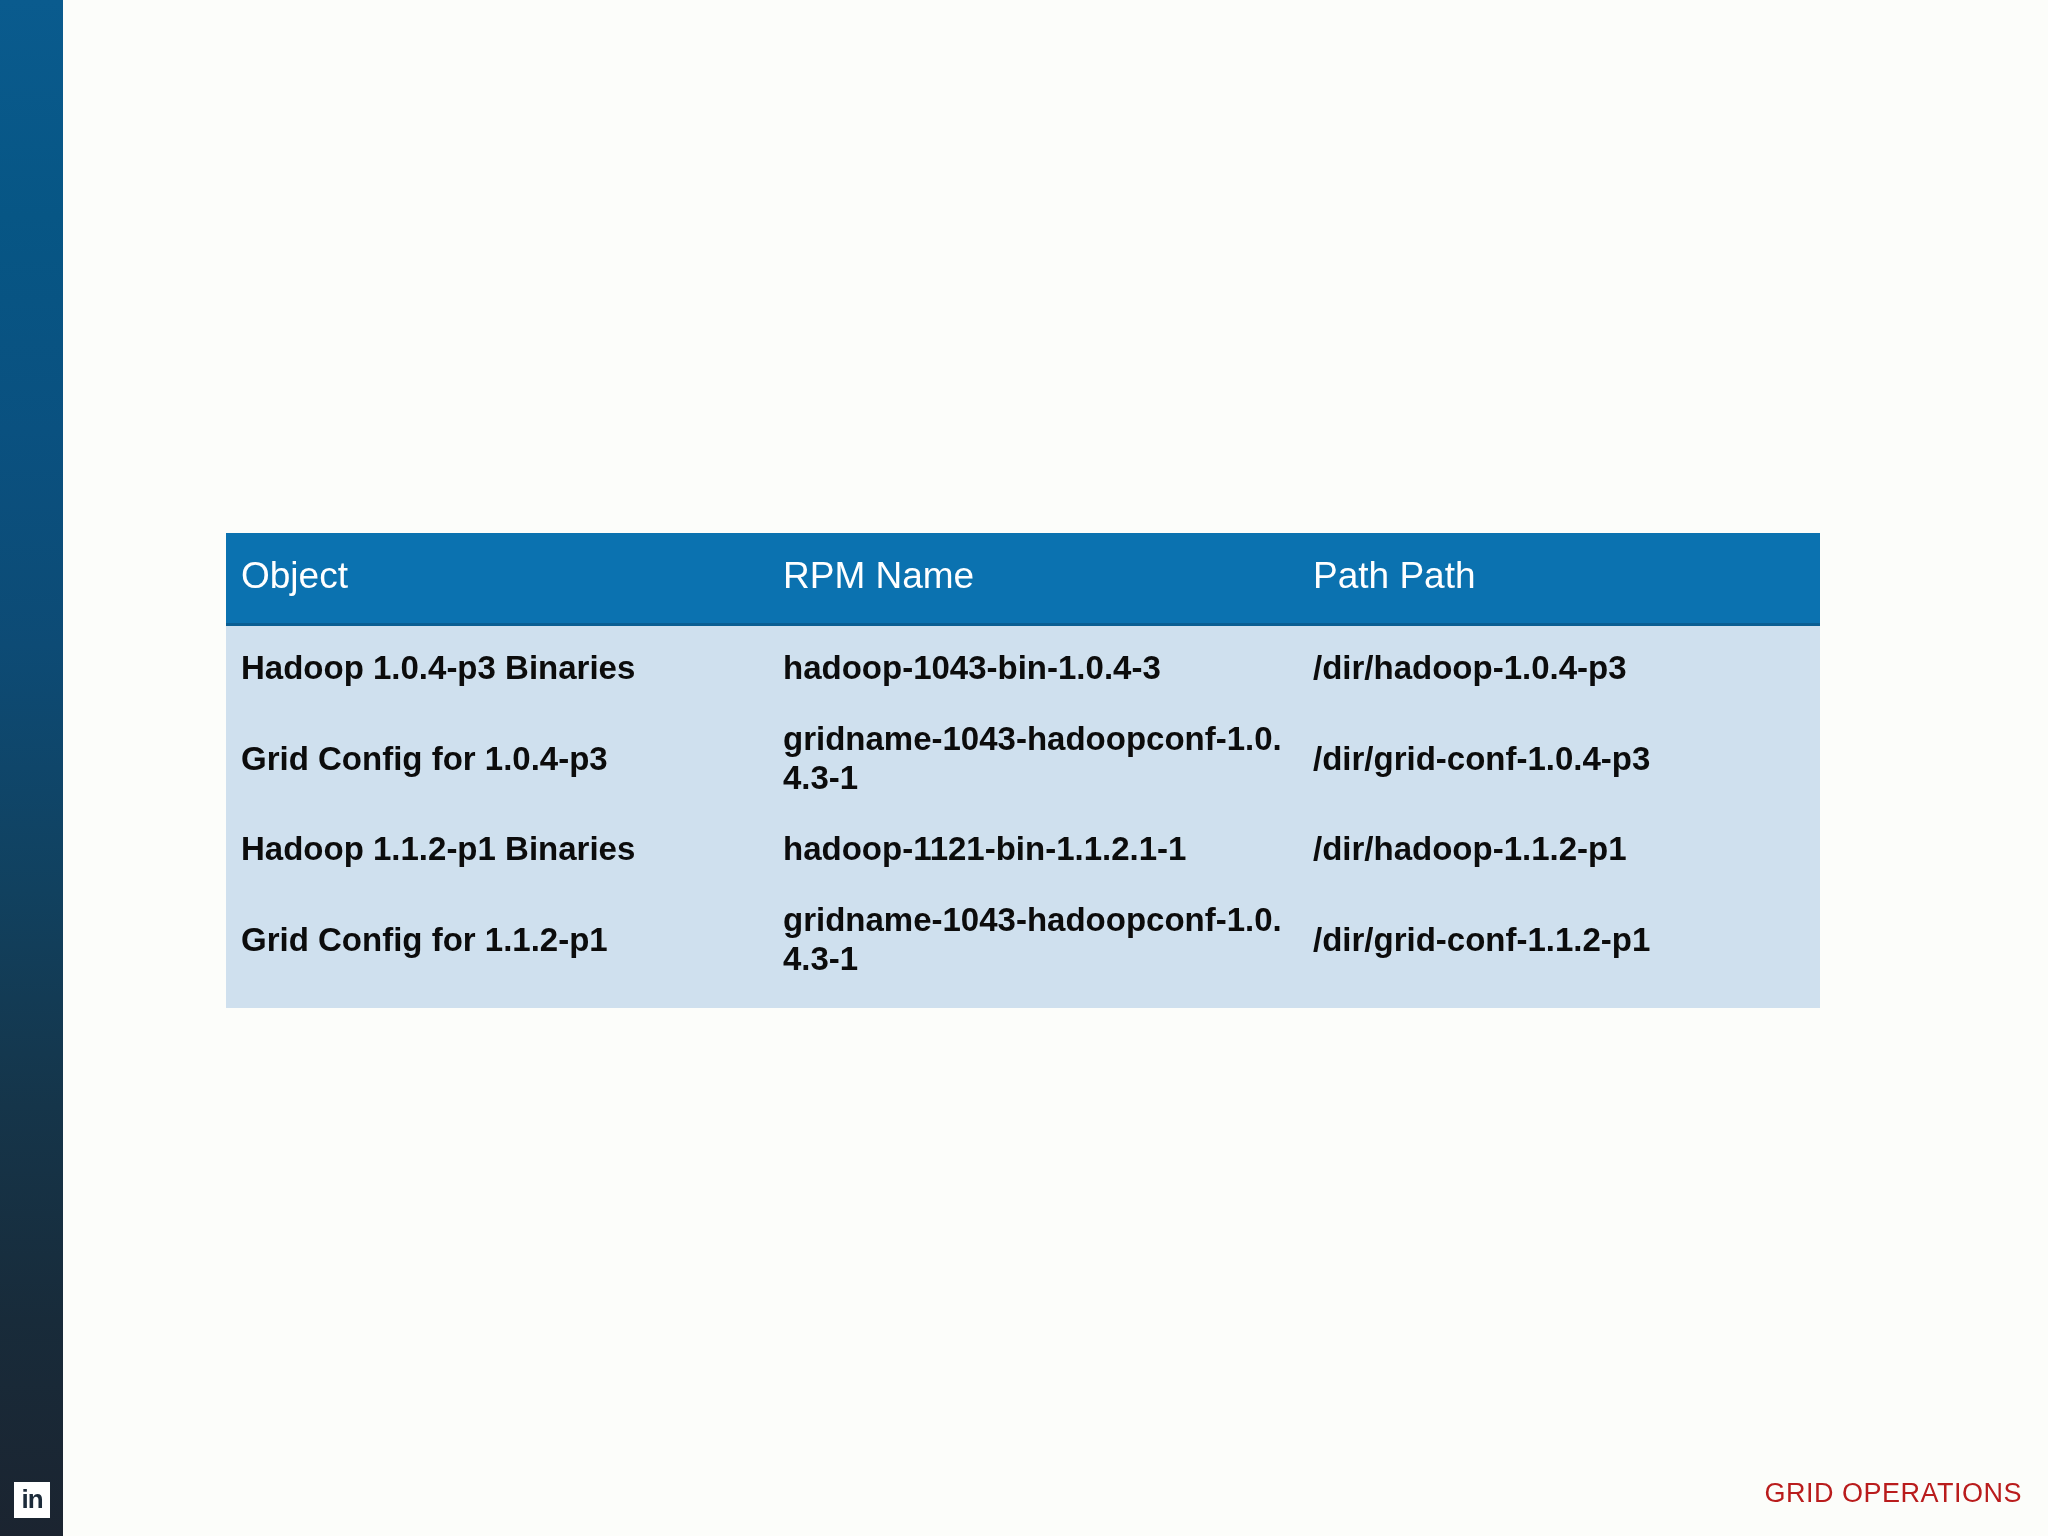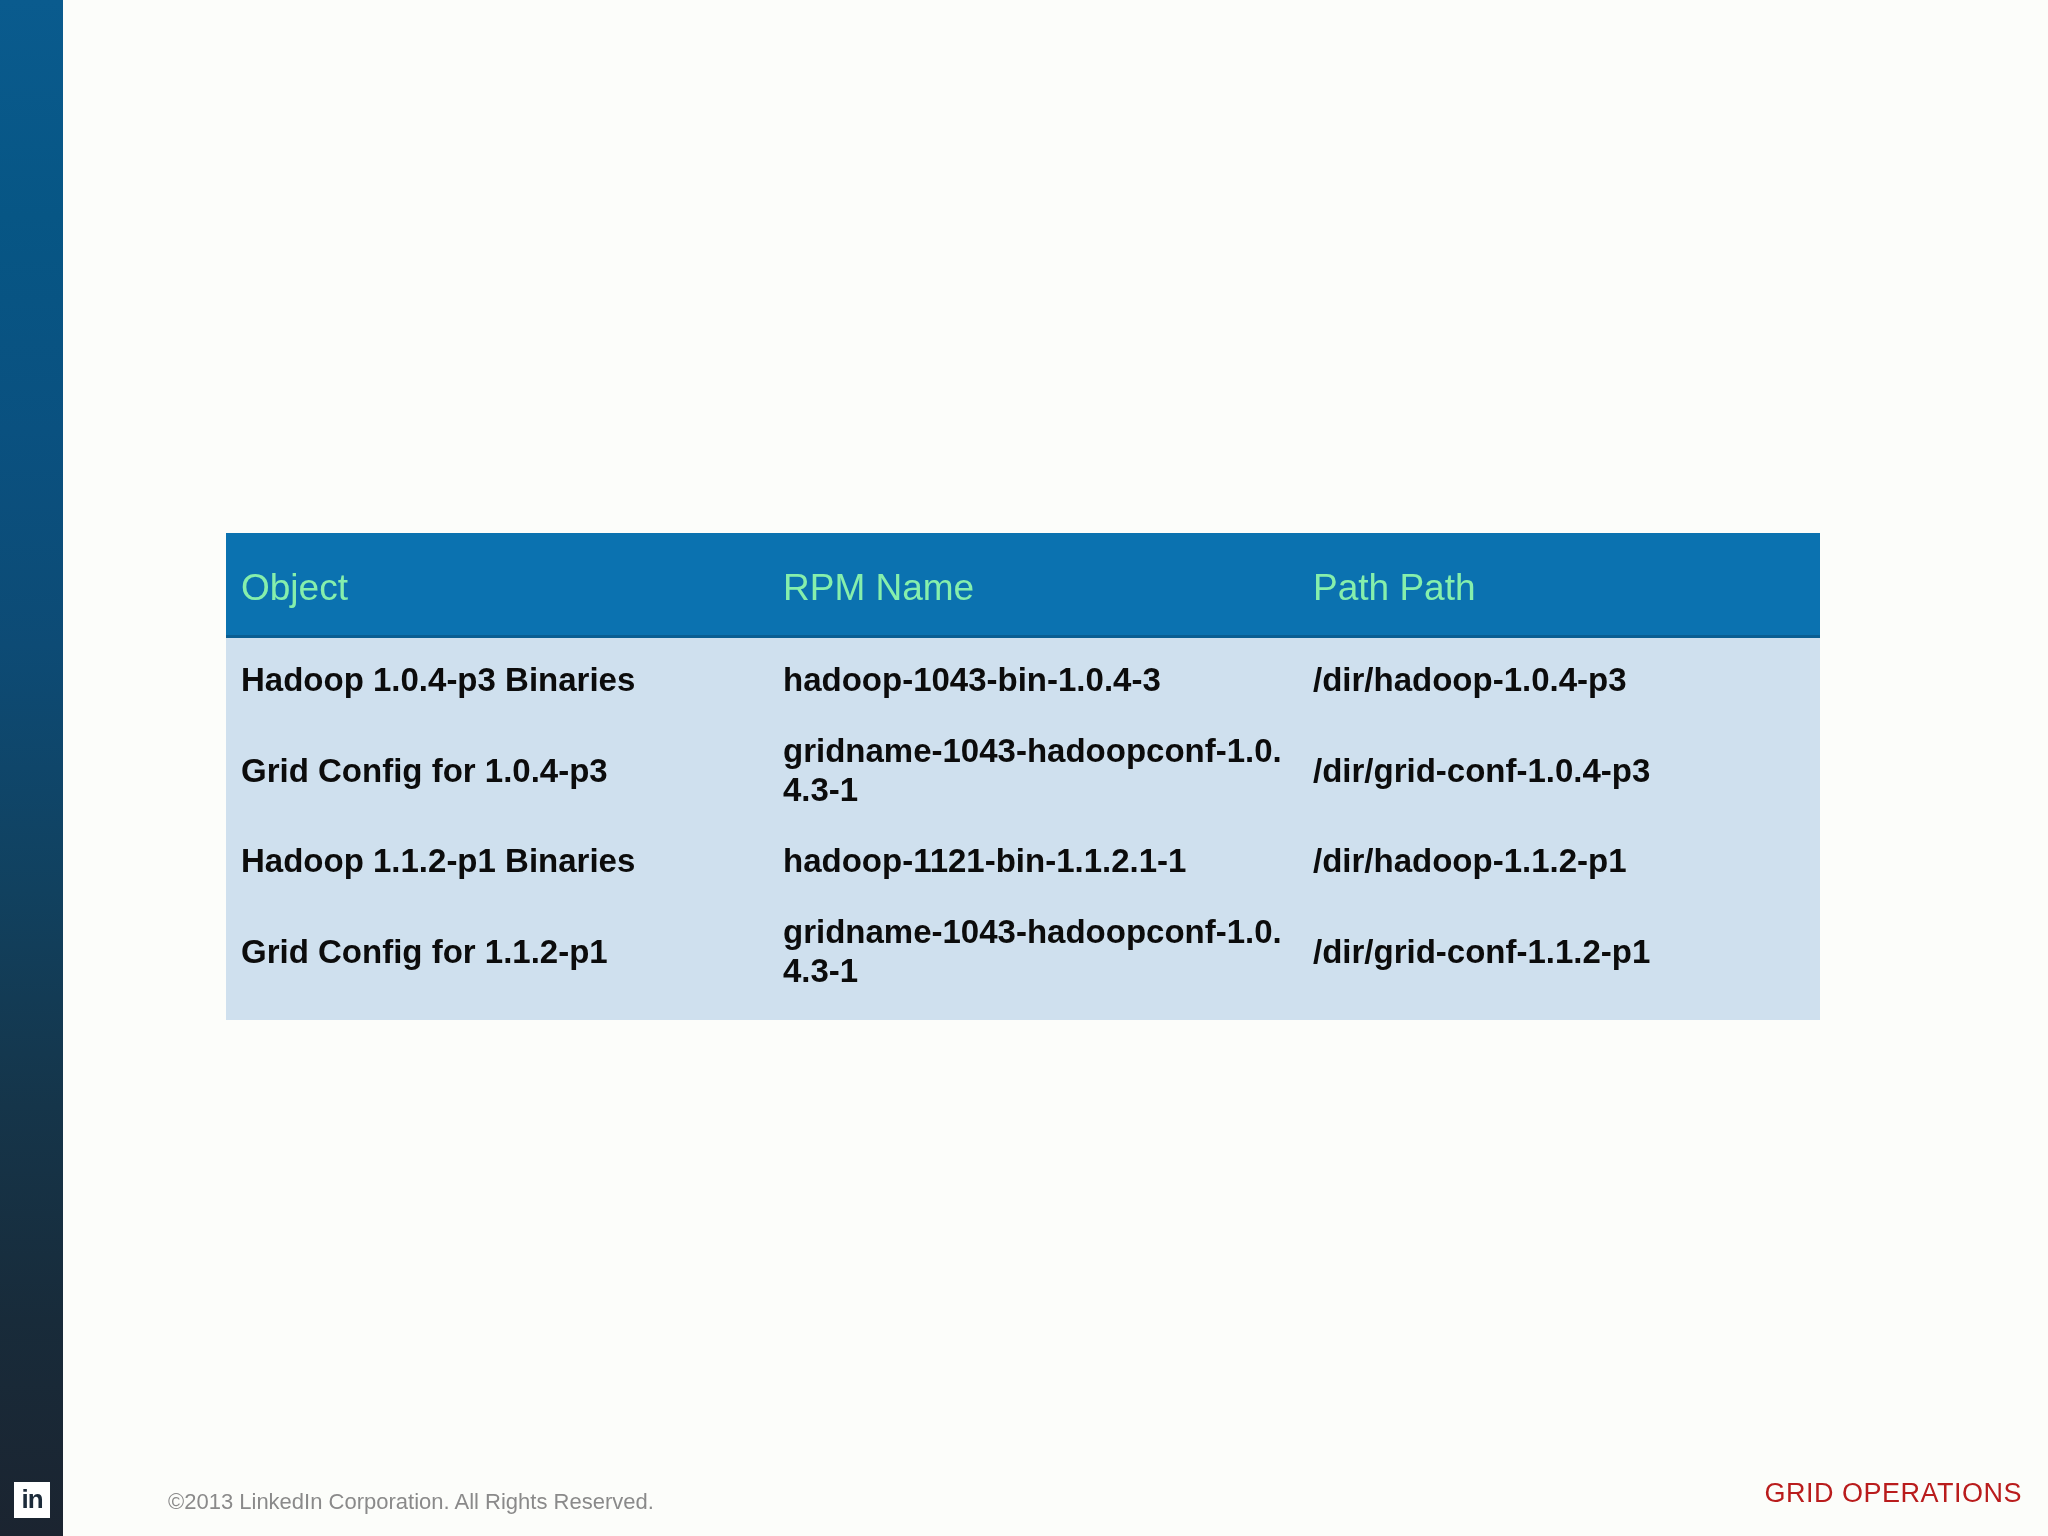--- a/index.html
+++ b/index.html
@@ -94,25 +94,25 @@
     width: 1594px;
     border-collapse: collapse;
     table-layout: fixed;
   }
   #rpm-table col.c-object { width: 542px; }
   #rpm-table col.c-rpm    { width: 530px; }
   #rpm-table col.c-path   { width: 522px; }
 
   #rpm-table thead th {
     background: #0b72b0;
-    color: #86efac;
+    color: #ffffff;
     font-size: 37px;
     font-weight: normal;
     text-align: left;
-    padding: 34px 0 26px 15px;
+    padding: 22px 0 26px 15px;
     vertical-align: middle;
     border-bottom: 3px solid #0a5e92;
   }
 
   #rpm-table tbody td {
     background: #cfe0ee;
     color: #0c0c0c;
     font-size: 33px;
     line-height: 39px;
     font-weight: bold;
@@ -187,16 +187,15 @@
         <td>/dir/hadoop-1.1.2-p1</td>
       </tr>
       <tr class="tall">
         <td>Grid Config for 1.1.2-p1</td>
         <td class="wrap-cell">gridname-1043-hadoopconf-1.0.4.3-1</td>
         <td>/dir/grid-conf-1.1.2-p1</td>
       </tr>
     </tbody>
   </table>
 
-  <div id="footer-copyright">©2013 LinkedIn Corporation. All Rights Reserved.</div>
   <div id="footer-deck-label">GRID OPERATIONS</div>
 
 </div>
 
 </body></html>

